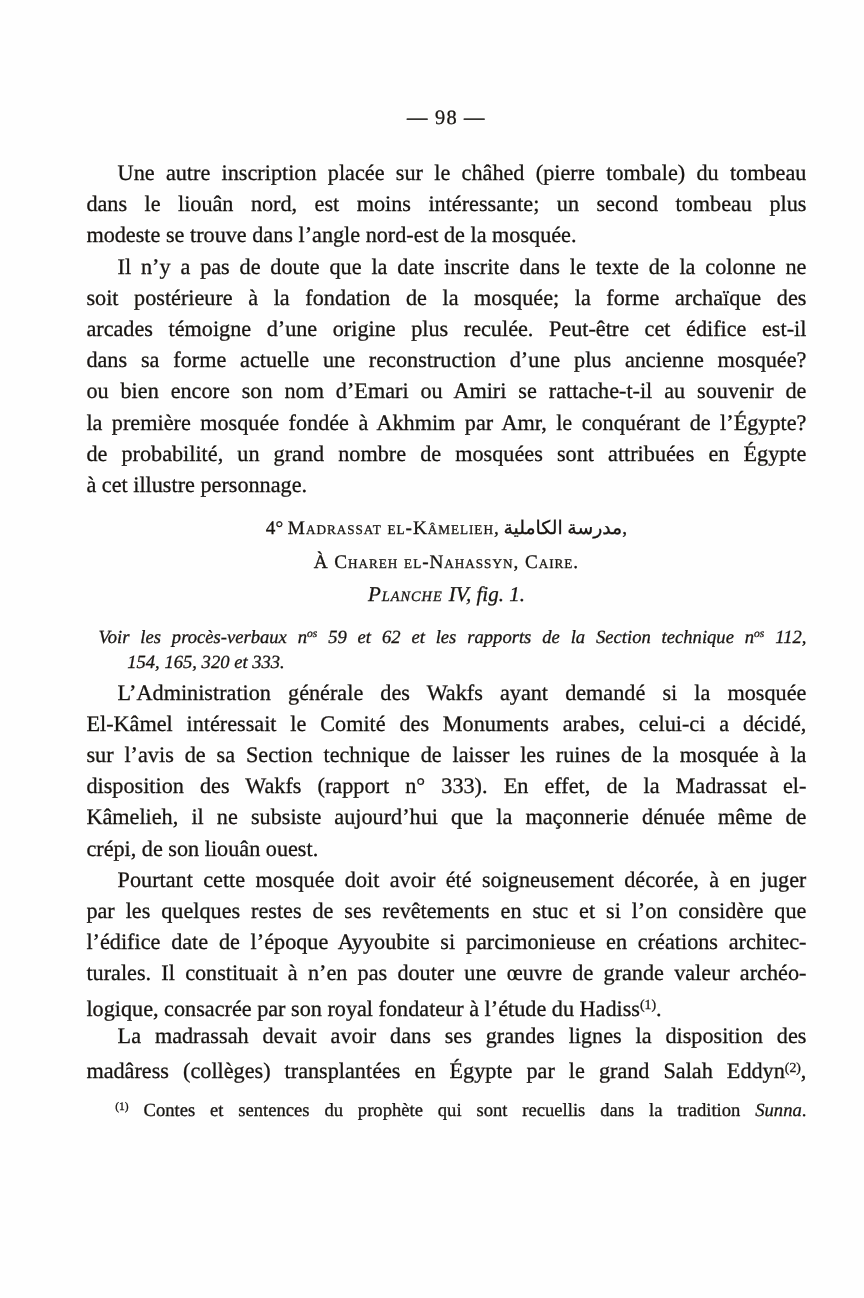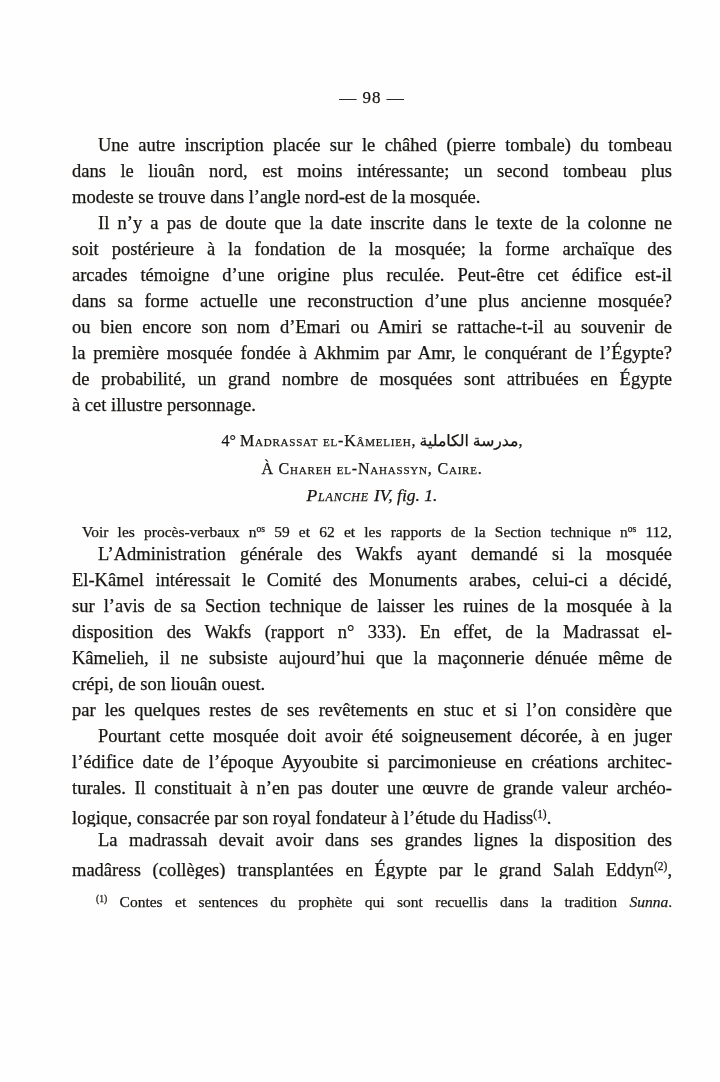--- a/index.html
+++ b/index.html
@@ -14,21 +14,21 @@
     -webkit-text-stroke:0.25px currentColor;
   }
   .content{padding:88px 60px 0 60px;width:600px;margin-left:12px;}
 
   .pagenum{height:24px;font-size:17px;text-align:center;letter-spacing:1px;}
 
   .para{margin:0;}
   .p1{margin-top:20px;}
   
   .bl{font-size:18.5px;line-height:26px;height:26px;overflow:hidden;}
-  .nl{font-size:15.5px;line-height:24px;height:24px;overflow:hidden;}
+  .nl{font-size:15.5px;line-height:24px;height:24px;overflow:hidden;font-style:italic;}
   .fl{font-size:15.5px;line-height:23px;height:23px;overflow:hidden;}
   
   .jl{text-align:justify;}
   .jl::after{content:"";display:inline-block;width:100%;height:0;}
   
   .ind{padding-left:26px;}
   .fnind{padding-left:24px;}
   .hang1{padding-left:10px;}
   .hang2{padding-left:34px;}
 
@@ -75,34 +75,35 @@
     </div>
 
     <div class="heading">
       <div class="hl1"><span>4° </span><span class="r-sc">Madrassat el-Kâmelieh</span><span>, </span><span class="r-ar">مدرسة الكاملية</span><span>,</span></div>
       <div class="hl2"><span class="r-sc">À Chareh el-Nahassyn, Caire.</span></div>
       <div class="hl3"><span class="r-sci">Planche </span><span class="r-i">IV, fig. 1.</span></div>
     </div>
 
     <div class="para note">
       <div class="nl jl hang1"><span>Voir les procès-verbaux n</span><span class="r-sup">os</span><span> 59 et 62 et les rapports de la Section technique n</span><span class="r-sup">os</span><span> 112,</span></div>
+      <div class="nl hang2">154, 165, 320 et 333.</div>
     </div>
 
     <div class="para p3">
       <div class="bl jl ind">L’Administration générale des Wakfs ayant demandé si la mosquée</div>
       <div class="bl jl">El-Kâmel intéressait le Comité des Monuments arabes, celui-ci a décidé,</div>
       <div class="bl jl">sur l’avis de sa Section technique de laisser les ruines de la mosquée à la</div>
       <div class="bl jl">disposition des Wakfs (rapport n° 333). En effet, de la Madrassat el-</div>
       <div class="bl jl">Kâmelieh, il ne subsiste aujourd’hui que la maçonnerie dénuée même de</div>
       <div class="bl">crépi, de son liouân ouest.</div>
     </div>
 
     <div class="para p4">
+      <div class="bl jl ind">Pourtant cette mosquée doit avoir été soigneusement décorée, à en juger</div>
       <div class="bl jl">par les quelques restes de ses revêtements en stuc et si l’on considère que</div>
-      <div class="bl jl ind">Pourtant cette mosquée doit avoir été soigneusement décorée, à en juger</div>
       <div class="bl jl">l’édifice date de l’époque Ayyoubite si parcimonieuse en créations architec-</div>
       <div class="bl jl">turales. Il constituait à n’en pas douter une œuvre de grande valeur archéo-</div>
       <div class="bl"><span>logique, consacrée par son royal fondateur à l’étude du Hadiss</span><span class="r-sup">(1)</span><span>.</span></div>
     </div>
 
     <div class="para p5">
       <div class="bl jl ind">La madrassah devait avoir dans ses grandes lignes la disposition des</div>
       <div class="bl jl"><span>madâress (collèges) transplantées en Égypte par le grand Salah Eddyn</span><span class="r-sup">(2)</span><span>,</span></div>
     </div>
 

